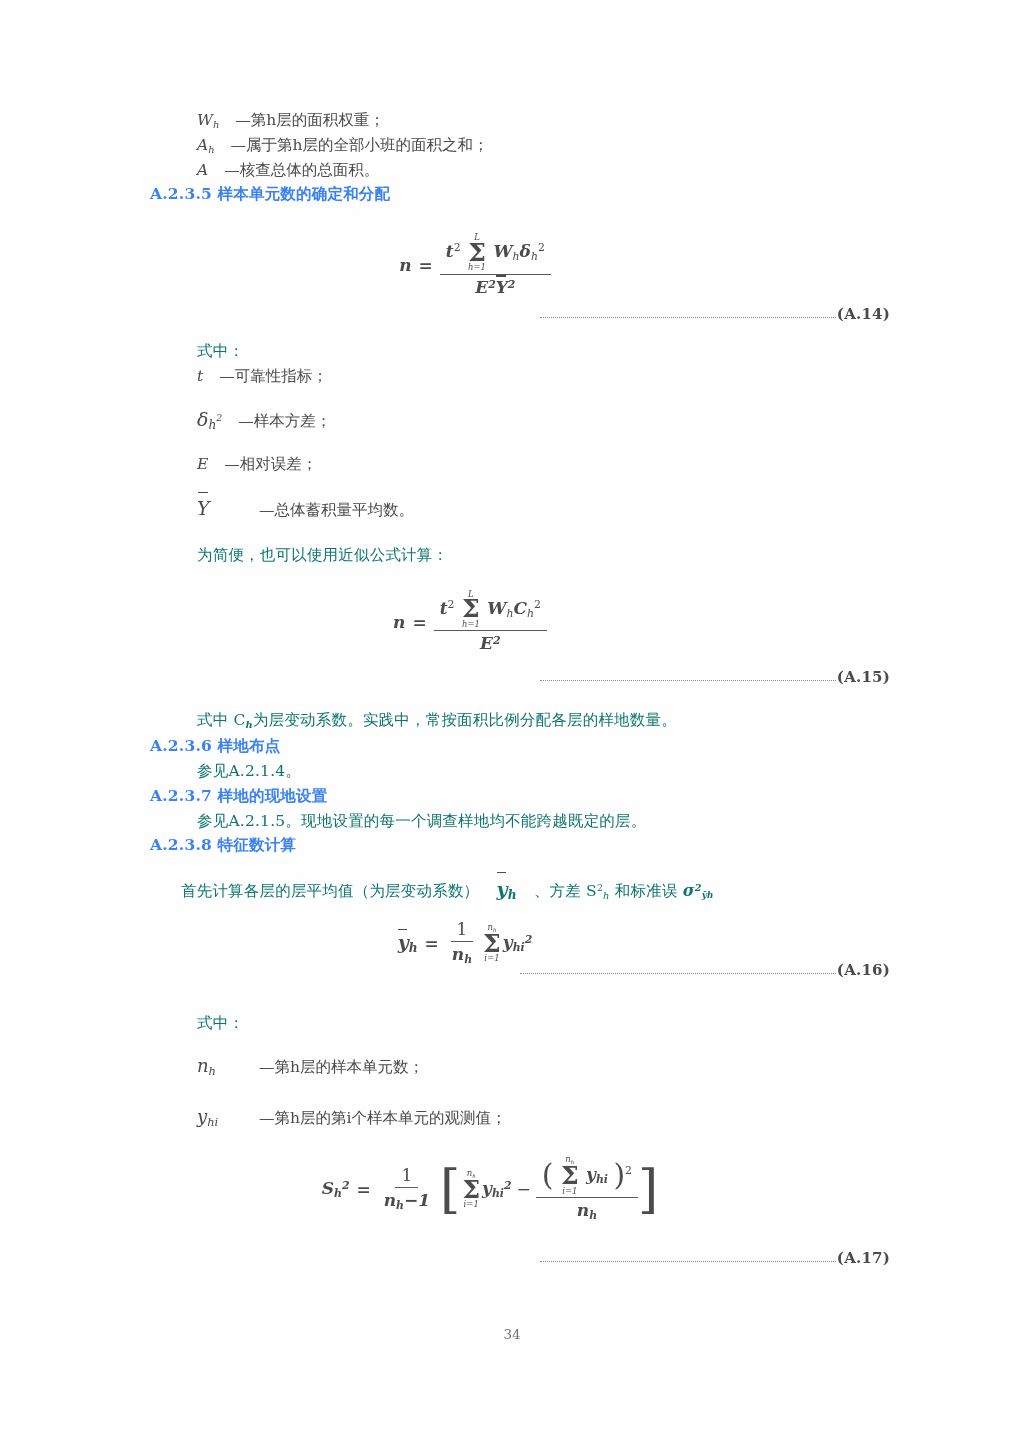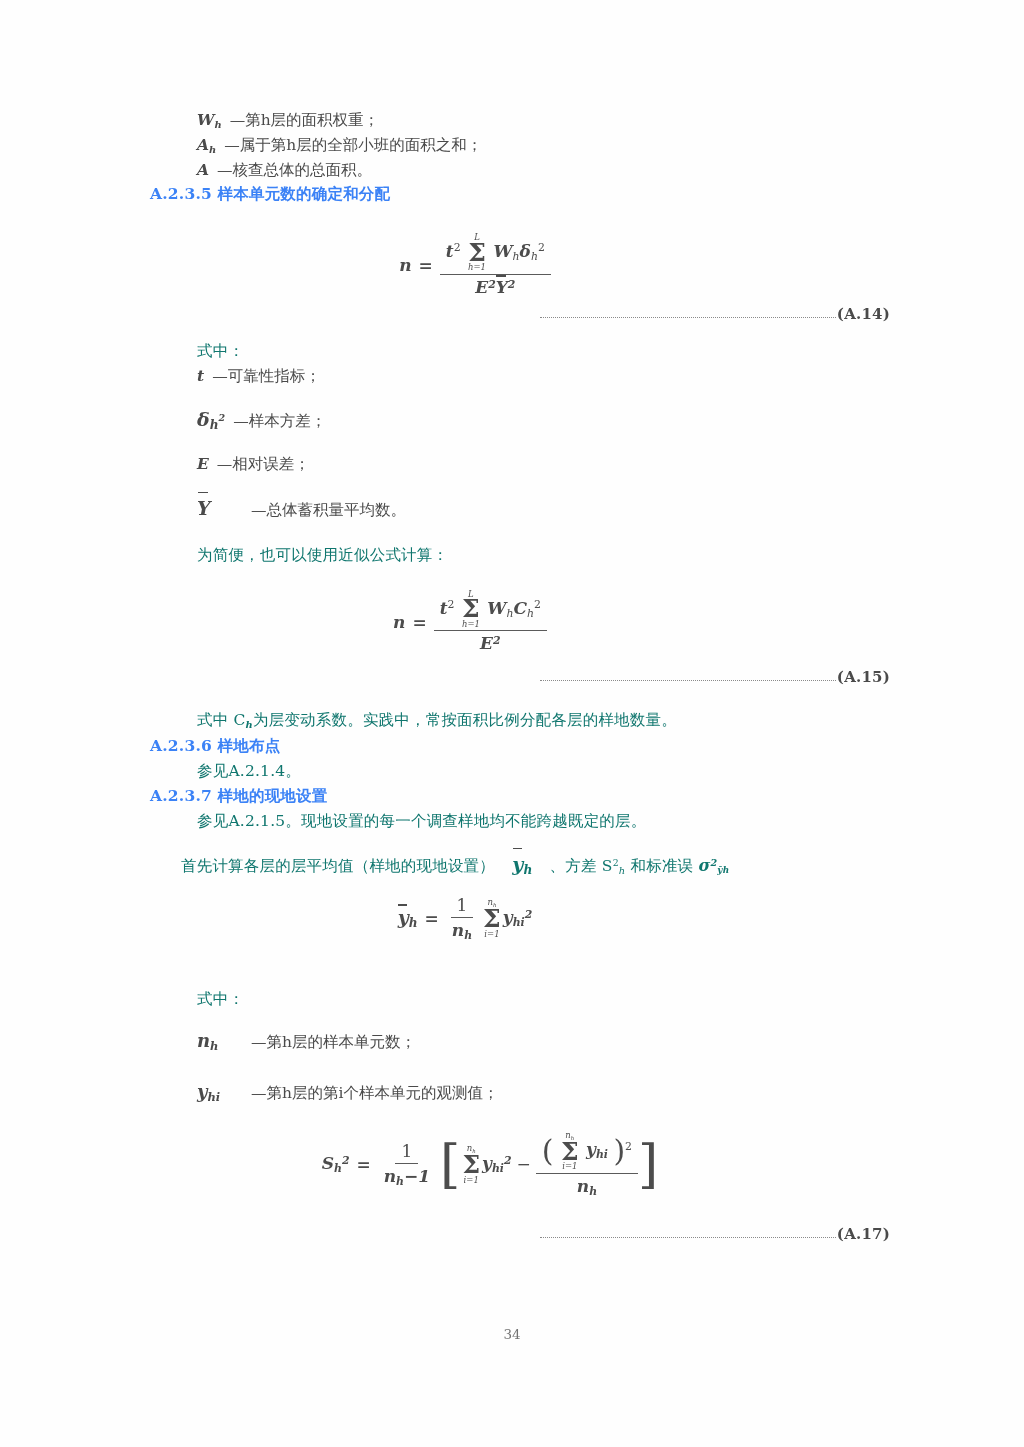--- a/index.html
+++ b/index.html
@@ -68,22 +68,22 @@
     display: flex;
     align-items: baseline;
     font-size: 15.5px;
     line-height: 1.6;
     color: #4a4a4a;
     padding-left: 47px;
     filter: blur(0.35px);
   }
   .defrow .sym {
     font-style: italic;
-    font-weight: bold;
-    margin-right: 8px;
+    font-weight: normal;
+    margin-right: 16px;
     white-space: nowrap;
   }
   .defrow.tall { margin-top: 16px; }
   .defrow .symwide { min-width: 46px; display: inline-block; }
 
   
   .eqblock {
     position: relative;
     width: 100%;
   }
@@ -284,42 +284,47 @@
     <div class="line" style="padding-left:47px; margin-top:8px;">
       <span>式中 C</span><span class="vb"><sub>h</sub></span><span>为层变动系数。实践中，常按面积比例分配各层的样地数量。</span>
     </div>
 
     <div class="heading" style="margin-top:2px;">A.2.3.6  样地布点</div>
     <div class="line indent1">参见A.2.1.4。</div>
 
     <div class="heading">A.2.3.7  样地的现地设置</div>
     <div class="line indent1">参见A.2.1.5。现地设置的每一个调查样地均不能跨越既定的层。</div>
 
+    <div class="heading">A.2.3.8  特征数计算</div>
     <div class="line" style="padding-left:31px; margin-top:16px;">
-      <span>首先计算各层的层平均值（样地的现地设置）</span>
+      <span>首先计算各层的层平均值（为层变动系数）</span>
       <span class="vb" style="font-size:19px; margin:0 12px;"><span class="overbar">y</span><sub>h</sub></span>
       <span>、方差 S</span><sup style="font-size:0.6em;">2</sup><sub>h</sub>
       <span>和标准误</span>
       <span class="vb" style="font-size:16px;">σ<sup style="font-size:0.6em;">2</sup><sub style="font-size:0.55em;">ȳh</sub></span>
     </div>
 
     <div class="eqblock" style="margin-top:14px; height:76px;">
       <div class="eqrow" style="margin-left:-110px;">
         <span class="eq-lhs" style="font-size:19px;"><span class="overbar">y</span><sub>h</sub></span>
         <span class="eq-eqsign">=</span>
         <span class="frac" style="margin-right:3px;">
           <span class="num">1</span>
           <span class="den vb"><span>n</span><sub>h</sub></span>
         </span>
         <span class="sum">
           <span class="lim"><span>n</span><sub>h</sub></span>
           <span class="sigma">Σ</span>
           <span class="lim">i=1</span>
         </span>
         <span class="vb"><span>y</span><sub>hi</sub><sup>2</sup></span>
+      </div>
+      <div class="eqnum-line" style="left:370px; top:42px; width:370px;">
+        <span class="leader"></span>
+        <span class="eqnum">(A.16)</span>
       </div>
     </div>
 
     <div class="line" style="padding-left:47px; margin-top:16px;">式中：</div>
     <div class="defrow tall">
       <span class="sym symwide" style="font-size:18px;">n<sub>h</sub></span>
         <span>—第h层的样本单元数；</span>
     </div>
     <div class="defrow tall" style="margin-top:22px;">
       <span class="sym symwide" style="font-size:18px;">y<sub>hi</sub></span>

